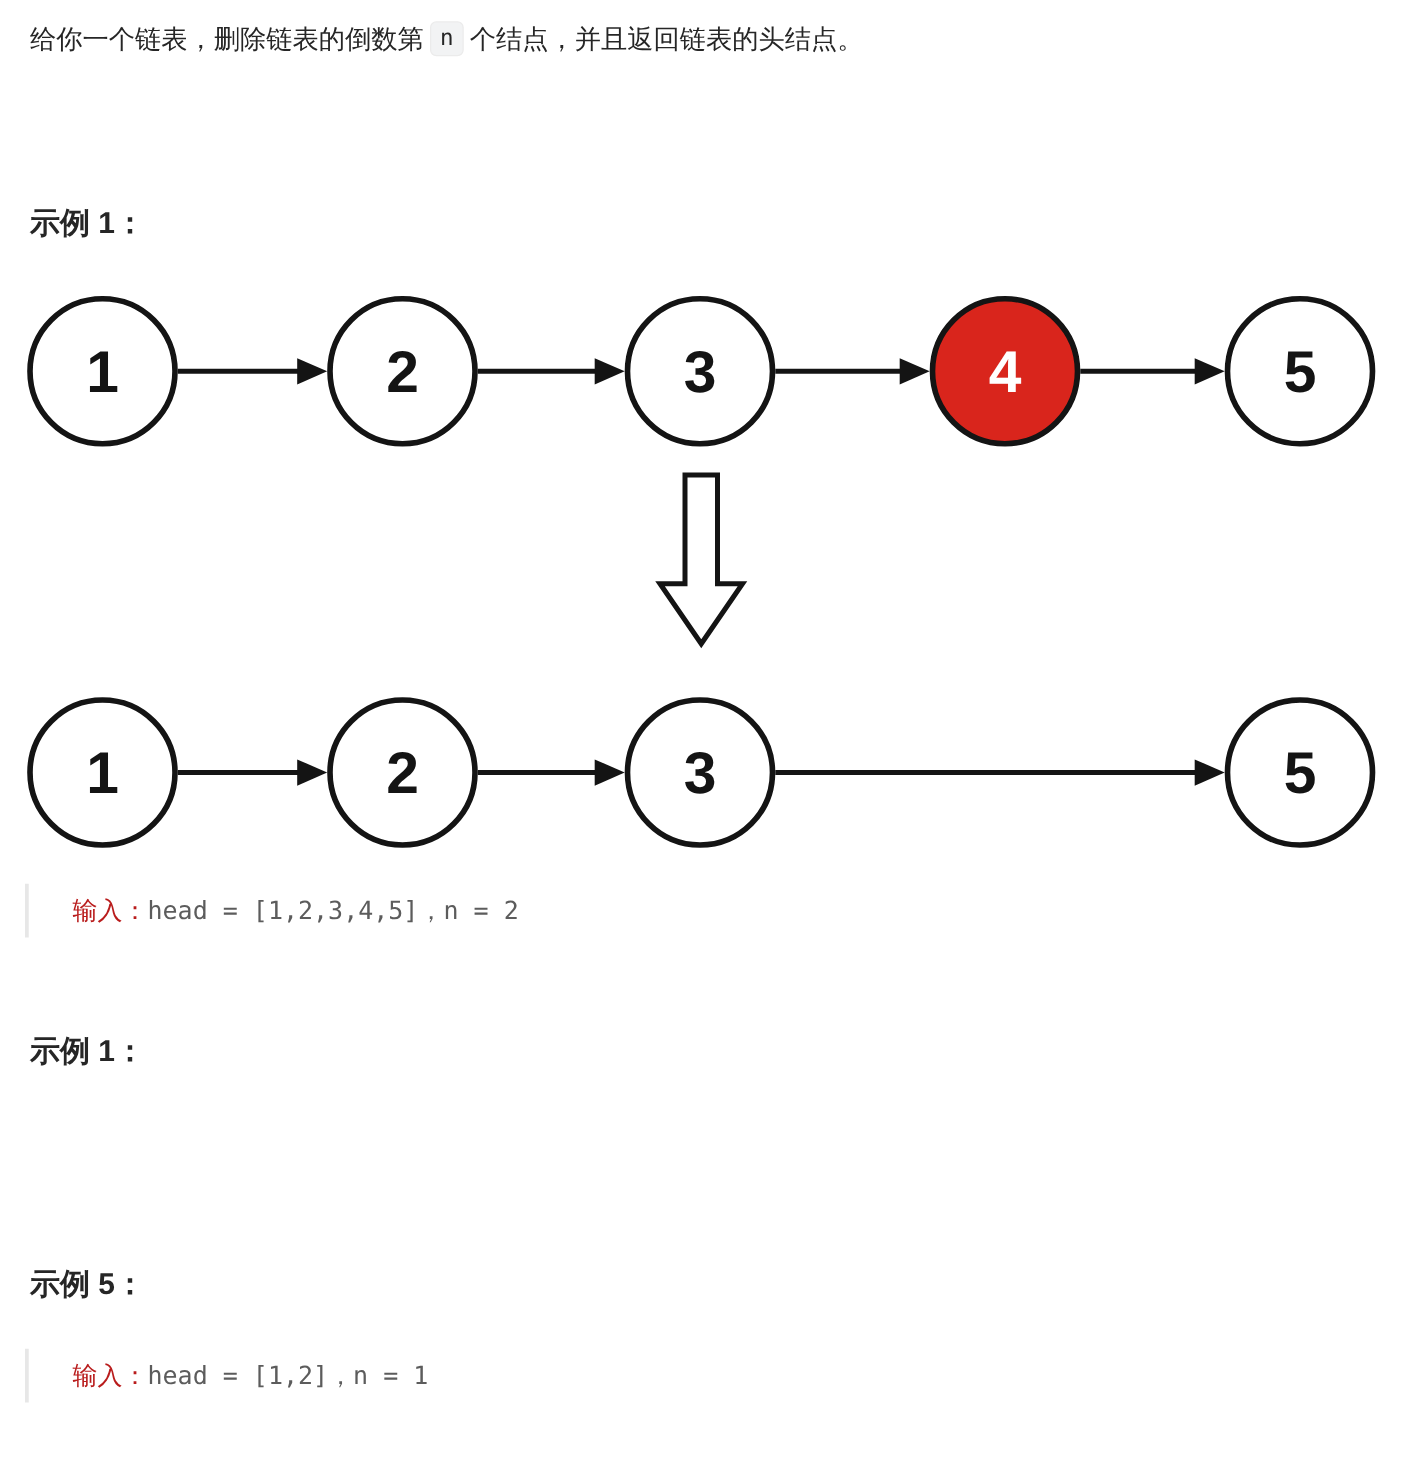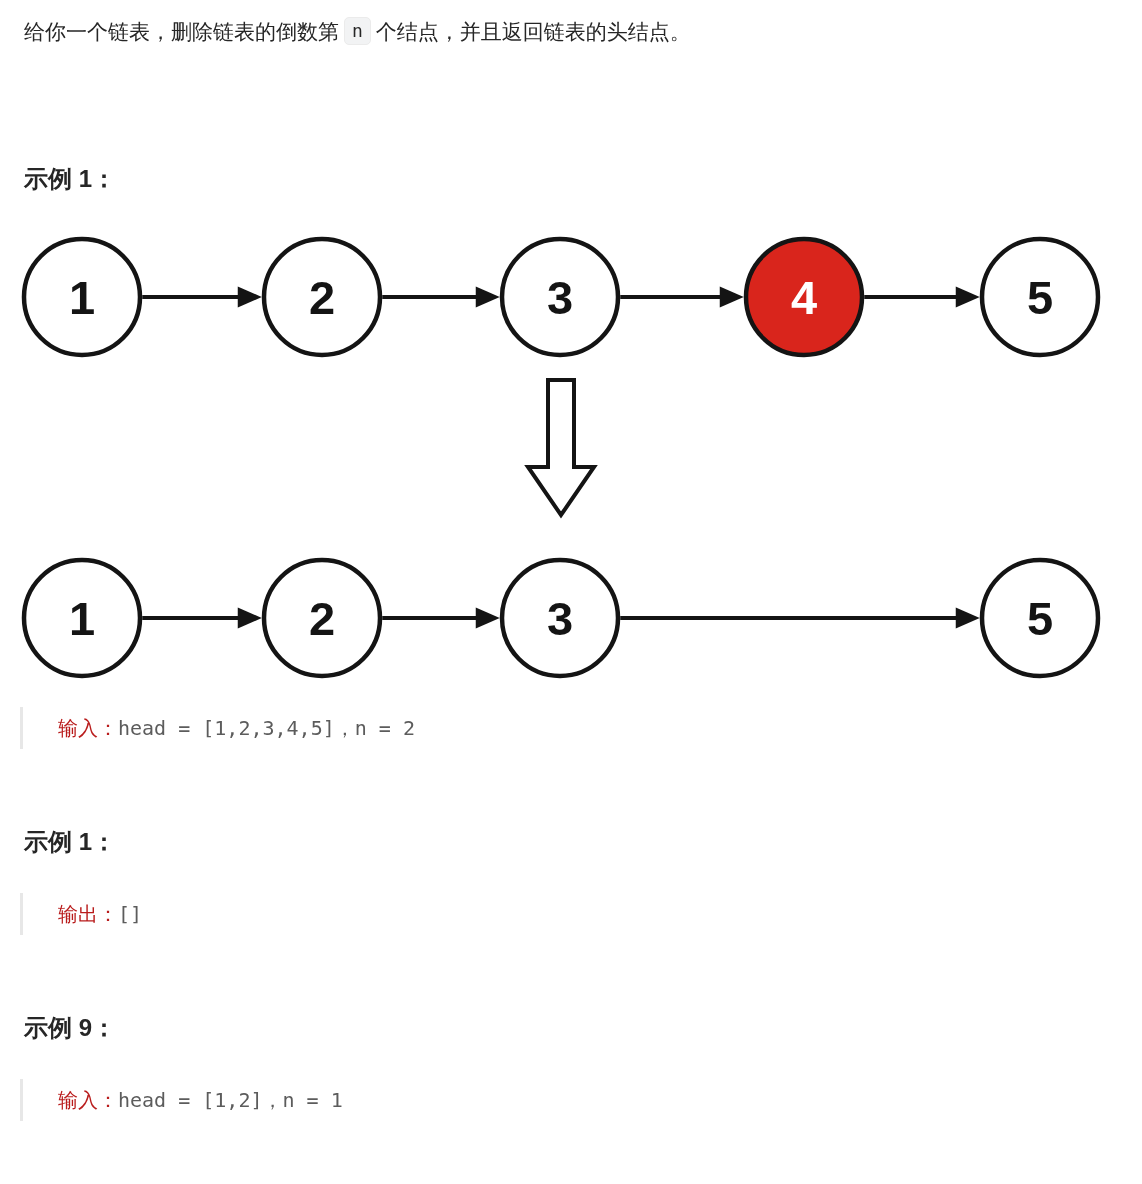--- a/index.html
+++ b/index.html
@@ -141,20 +141,19 @@
     </svg>
 </div>
 
 <pre class="ex-block" id="ex1-block">
     <div><span class="io-label">输入：</span><span class="io-value">head = [1,2,3,4,5]，n = 2</span></div>
   </pre>
 
 <h3 class="ex-heading" id="ex2-heading">示例 1：</h3>
 
 <pre class="ex-block" id="ex2-block">
-    <div><span class="io-label">输出：</span><span class="io-value">[]</span></div>
   </pre>
 
-<h3 class="ex-heading" id="ex3-heading">示例 9：</h3>
+<h3 class="ex-heading" id="ex3-heading">示例 5：</h3>
 
 <pre class="ex-block" id="ex3-block">
     <div><span class="io-label">输入：</span><span class="io-value">head = [1,2]，n = 1</span></div>
   </pre>
 
 </body></html>

